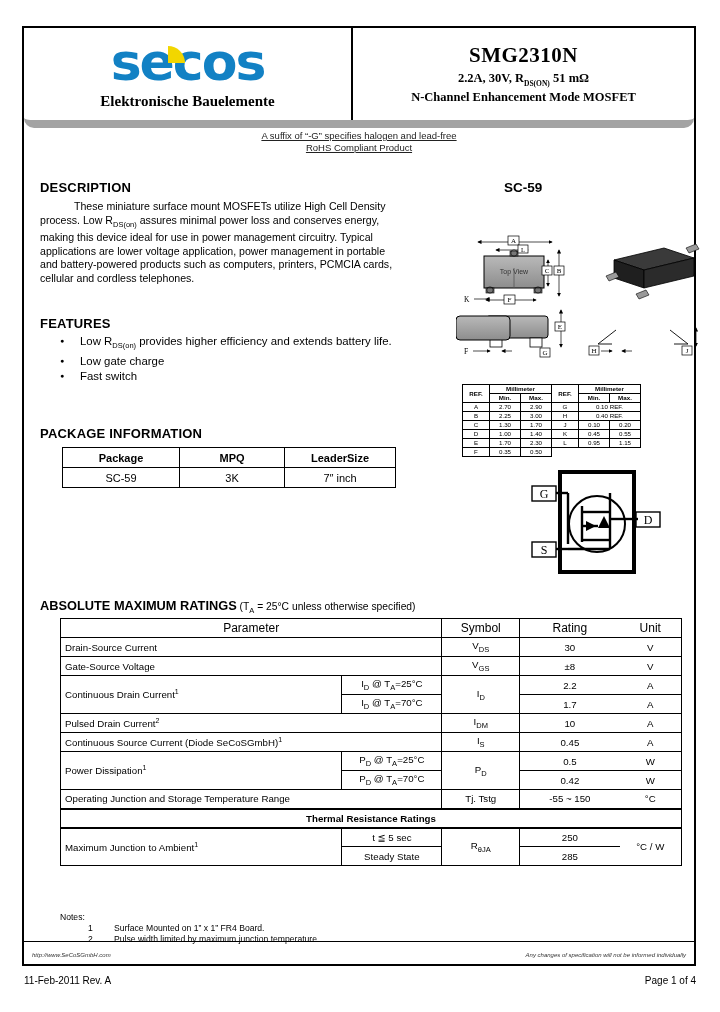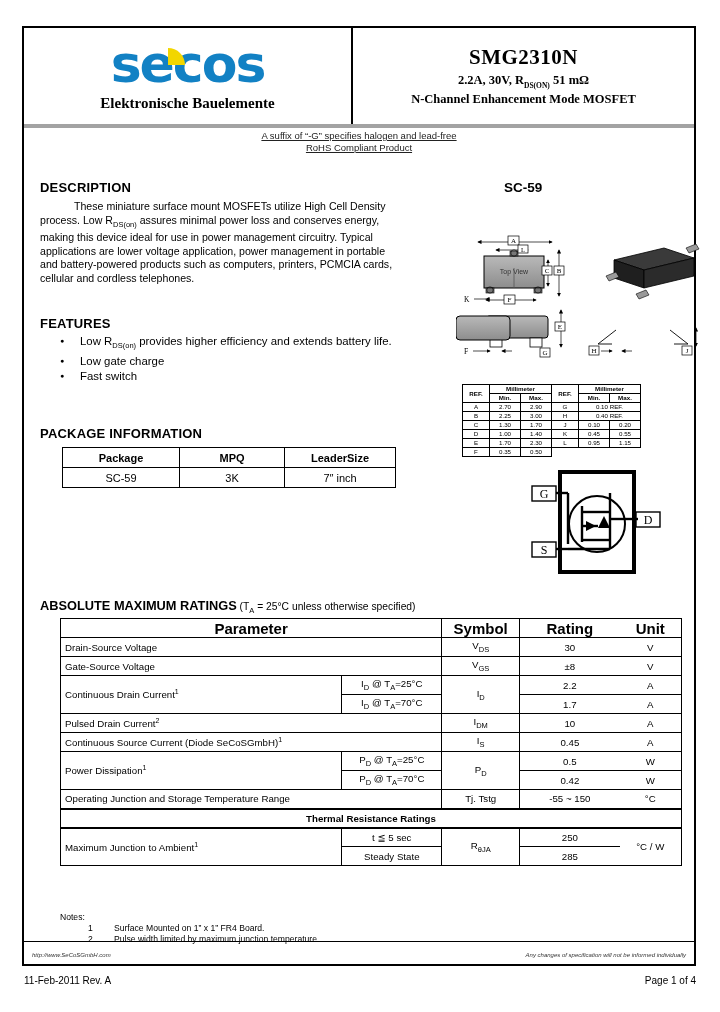--- a/index.html
+++ b/index.html
@@ -3,21 +3,21 @@
 <meta charset="utf-8">
 <style>
   html,body{margin:0;padding:0;background:#fff;}
   body{width:720px;height:1012px;font-family:"Liberation Sans",sans-serif;color:#000;position:relative;}
   .page{position:absolute;left:0;top:0;width:720px;height:1012px;}
 
   
   .sheet{position:absolute;left:22px;top:26px;width:674px;height:940px;border:2px solid #000;box-sizing:border-box;}
 
   
-  .hdr{position:absolute;left:0;top:0;width:100%;height:100px;box-sizing:border-box;border-bottom:4px solid #a3a3a3;}
+  .hdr{position:absolute;left:0;top:0;width:100%;height:100px;box-sizing:border-box;border-bottom:8px solid #a3a3a3;border-radius:10px;}
   .hdr-left{position:absolute;left:0;top:0;width:329px;height:100%;border-right:2px solid #000;box-sizing:border-box;display:flex;flex-direction:column;align-items:center;justify-content:center;}
   .hdr-right{position:absolute;left:329px;top:0;right:0;height:100%;display:flex;flex-direction:column;align-items:center;justify-content:center;text-align:center;}
 
   
   .logo-wrap{position:relative;width:200px;height:56px;}
   .logo-word{font-family:"DejaVu Sans",sans-serif;font-weight:bold;font-size:52px;letter-spacing:-2px;color:#1281c4;line-height:46px;text-align:center;}
   .logo-sub{font-family:"Liberation Serif",serif;font-weight:bold;font-size:15px;color:#000;text-align:center;margin-top:-2px;}
   .logo-pie{position:absolute;left:80px;top:7px;width:17px;height:17px;background:#f2d600;border-radius:0 100% 0 0;transform:rotate(0deg);}
 
   .dev-name{font-family:"Liberation Serif",serif;font-weight:bold;font-size:21px;letter-spacing:.5px;}
@@ -57,21 +57,21 @@
   table.dim th{font-weight:bold;}
   .dw-ref{width:24px;}.dw-v{width:28px;}
 
   .symbox{position:absolute;left:500px;top:440px;width:150px;height:108px;}
 
   
   .amr-title{position:absolute;left:16px;top:570px;font-weight:bold;font-size:12.8px;}
   .amr-title span.nb{font-weight:normal;font-size:10.3px;}
   table.amr{position:absolute;left:36px;top:590px;border-collapse:collapse;width:622px;}
   table.amr td,table.amr th{border:1px solid #000;font-size:9.7px;padding:0 4px;height:19px;box-sizing:border-box;}
-  table.amr th{font-weight:bold;text-align:center;font-size:15px;}
+  table.amr th{font-weight:normal;text-align:center;font-size:12px;}
   table.amr td.p{text-align:left;}
   table.amr td.c{text-align:center;}
   .trr{font-weight:bold;text-align:center;font-size:11.5px;height:20px;}
   .nodivider{border-right:none !important;}
   .noleft{border-left:none !important;}
 
   .notes{position:absolute;left:36px;top:884px;font-size:8.6px;line-height:11px;}
   .notes .nl{margin-left:28px;}
   .notes .nnum{display:inline-block;width:26px;}
 
@@ -342,21 +342,21 @@
     <table class="amr">
       <tbody>
           <tr>
         <th colspan="2" style="width:382px">Parameter</th>
         <th style="width:78px">Symbol</th>
         <th style="width:100px" class="nodivider">Rating</th>
         <th style="width:62px" class="noleft">Unit</th>
       </tr>
 
       <tr>
-        <td colspan="2" class="p">Drain-Source Voltage</td>
+        <td colspan="2" class="p">Drain-Source Current</td>
         <td class="c">V<sub class="sm">DS</sub></td>
         <td class="c nodivider">30</td>
         <td class="c noleft">V</td>
       </tr>
 
       <tr>
         <td colspan="2" class="p">Gate-Source Voltage</td>
         <td class="c">V<sub class="sm">GS</sub></td>
         <td class="c nodivider">±8</td>
         <td class="c noleft">V</td>

